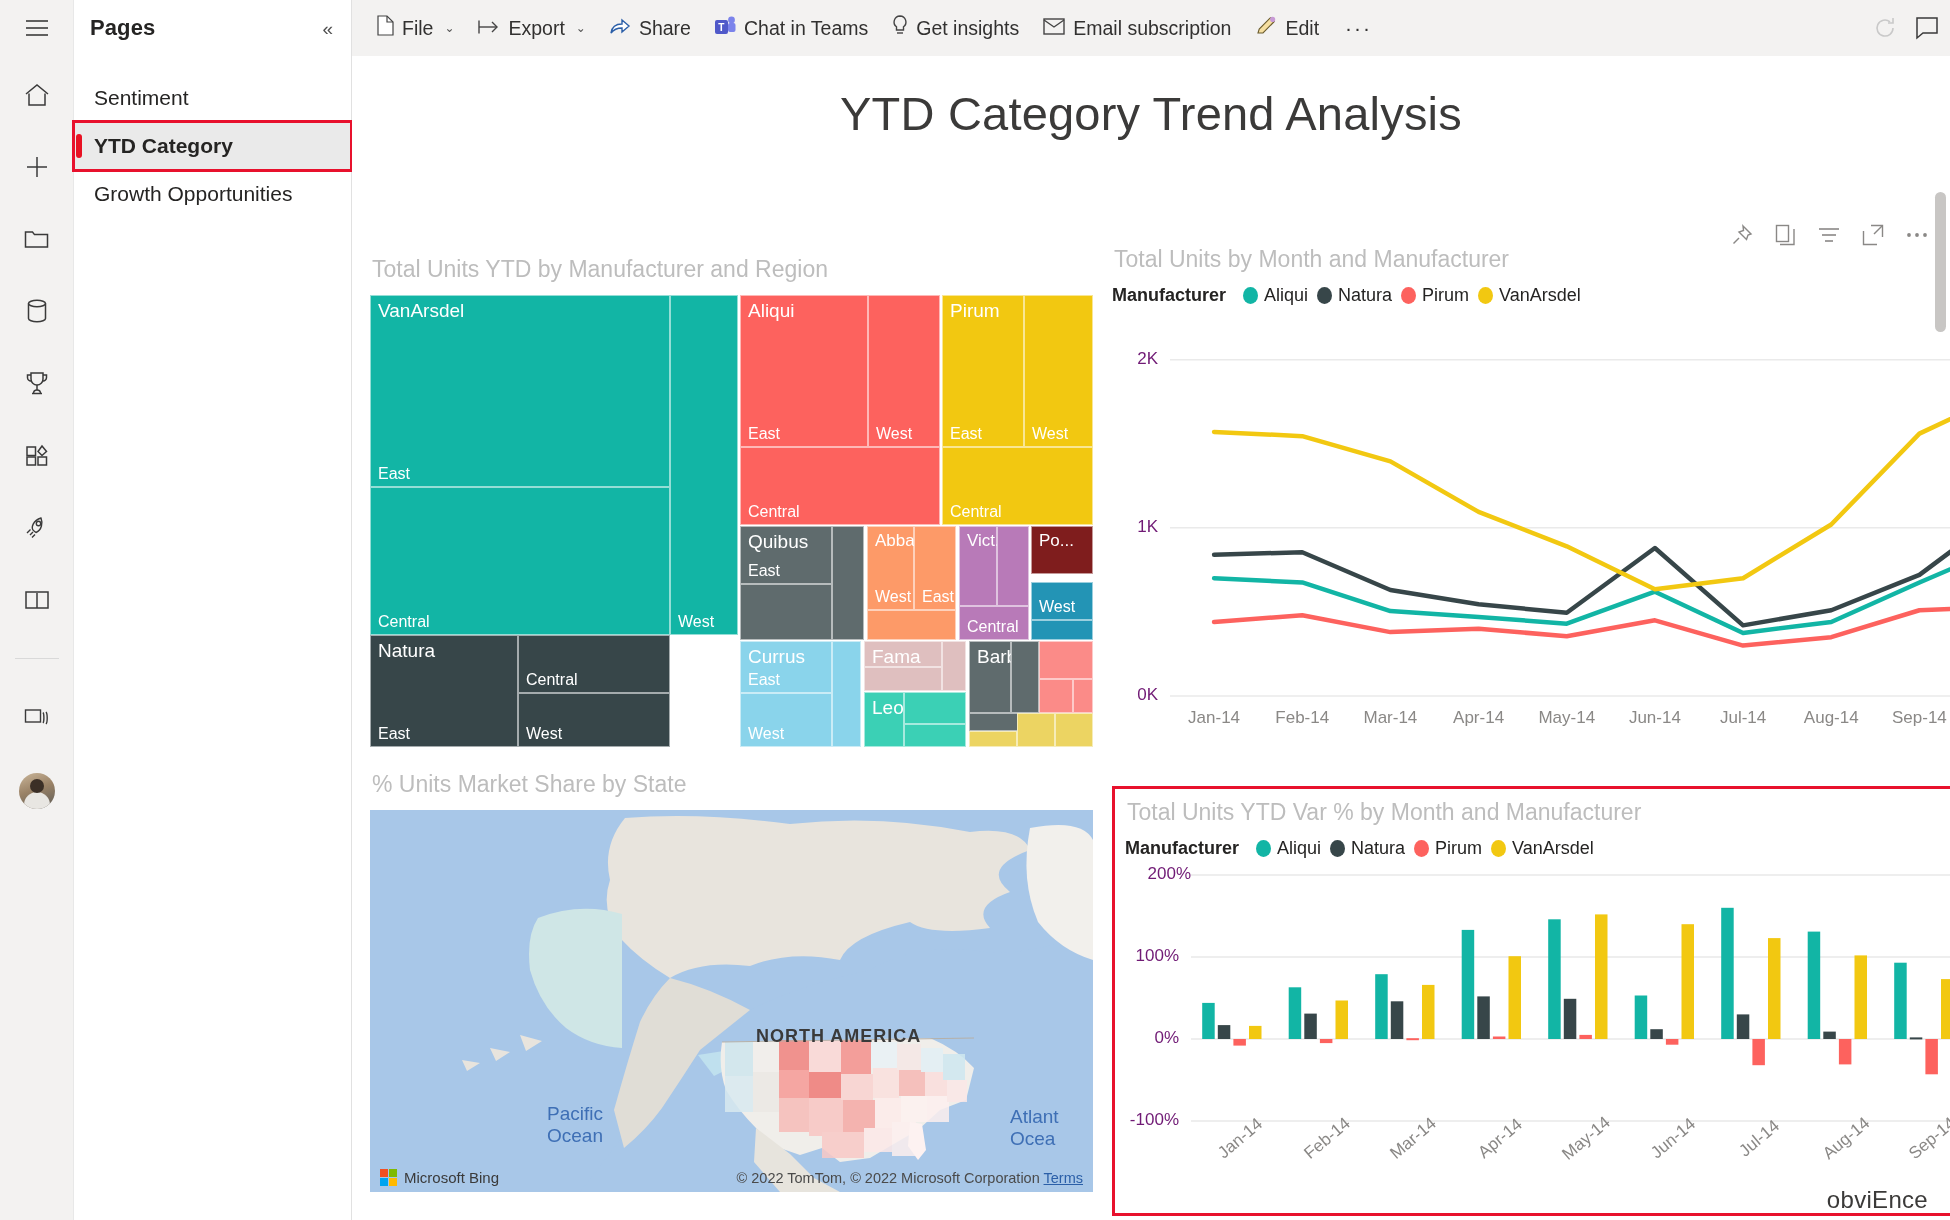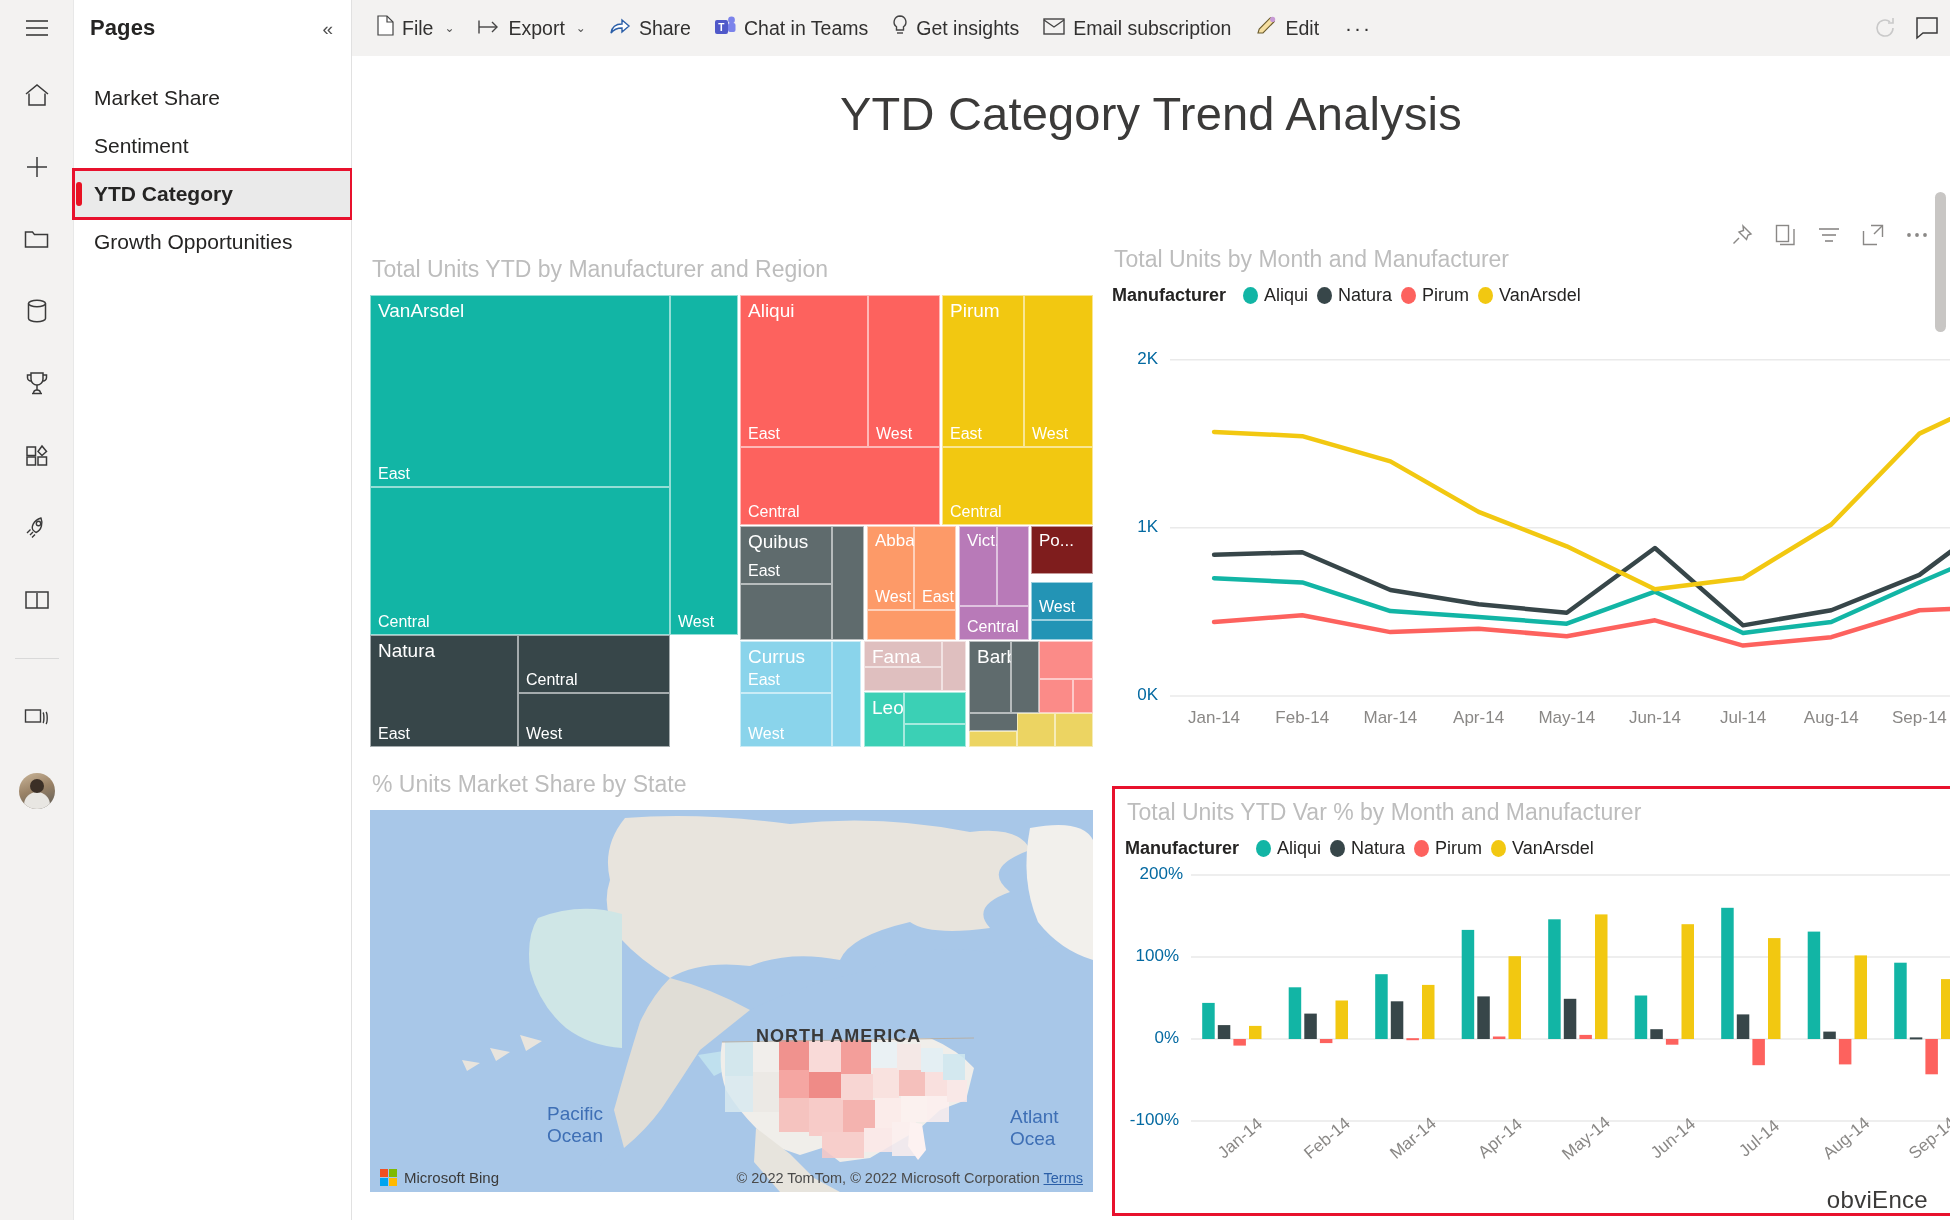--- a/index.html
+++ b/index.html
@@ -136,21 +136,21 @@
   .line-box { position: absolute; left: 760px; top: 0px; width: 1150px; height: 520px; }
   .bar-box  { position: absolute; left: 760px; top: 540px; width: 1150px; height: 430px;
               border: 3px solid #e8112d; background:#fff; padding: 10px 10px 0 10px; }
 
   .legend { display: flex; align-items: center; gap: 9px; font-size: 18px; color: #252423; margin-bottom: 6px; }
   .legend-title { font-weight: 700; margin-right: 8px; }
   .legend-item { display: flex; align-items: center; gap: 6px; cursor: pointer; }
   .dot { width: 15px; height: 17px; border-radius: 50%; display: inline-block; }
 
   .plot { position: relative; width: 100%; }
-  .axis-lbl { position: absolute; font-size: 17px; color: #0369a1; }
+  .axis-lbl { position: absolute; font-size: 17px; color: #701a75; }
   .xtick { position: absolute; font-size: 17px; color: #8a8886; text-align: center; transform: translateX(-50%); white-space: nowrap; }
   .xtick.rot { transform: translateX(-50%) rotate(-40deg); transform-origin: center top; }
 
   .brand {
     position: absolute; right: 22px; bottom: 6px;
     font-size: 24px; color: #3b3a39; letter-spacing: .3px;
   }
 
   .scrollbar-v {
     position: absolute; right: 2px; top: 74px; width: 11px; height: 140px;
@@ -336,21 +336,20 @@
       <svg width="26" height="22" viewBox="0 0 26 22" fill="none" stroke="#3a3a3a" stroke-width="1.4">
         <rect x="1.5" y="3" width="15" height="12"></rect>
           <path d="M19 5.5c1.2 1.2 1.2 9.3 0 10.5"></path>
           <path d="M22 5c1.6 1.6 1.6 10.4 0 12"></path>
       </svg>
     </span>
     <div class="avatar"></div>
   </div>
 
   <div class="pages-panel">
-    <div class="page-item">Market Share</div>
     <div class="page-item">Sentiment</div>
     <div class="page-item selected highlighted">YTD Category</div>
     <div class="page-item">Growth Opportunities</div>
   </div>
 
   <div class="canvas">
 
     <div class="report-title">YTD Category Trend Analysis</div>
 
     <div class="visual-icons">
@@ -695,21 +694,21 @@
               <rect x="973.4" y="174.0" width="12.5" height="51.7" fill="#fd625e"></rect>
               <rect x="989.0" y="117.4" width="12.5" height="56.6" fill="#f2c811"></rect>
               <rect x="1028.7" y="94.5" width="12.5" height="79.5" fill="#12b5a5"></rect>
               <rect x="1044.3" y="143.7" width="12.5" height="30.3" fill="#374649"></rect>
               <rect x="1059.9" y="174.0" width="12.5" height="70.5" fill="#fd625e"></rect>
               <rect x="1075.5" y="128.9" width="12.5" height="45.1" fill="#f2c811"></rect>
             </svg>
             <div class="axis-lbl" style="left: 0px; top: 245px; width: 54px; text-align: right;">-100%</div>
             <div class="axis-lbl" style="left: 0px; top: 163px; width: 54px; text-align: right;">0%</div>
             <div class="axis-lbl" style="left: 0px; top: 81px; width: 54px; text-align: right;">100%</div>
-            <div class="axis-lbl" style="left: 4px; top: -1px; width: 54px; text-align: right;">200%</div>
+            <div class="axis-lbl" style="left: 12px; top: -1px; width: 54px; text-align: right;">200%</div>
             <div class="xtick rot" style="left: 109.25px; top: 266px;">Jan-14</div>
             <div class="xtick rot" style="left: 195.75px; top: 266px;">Feb-14</div>
             <div class="xtick rot" style="left: 282.25px; top: 266px;">Mar-14</div>
             <div class="xtick rot" style="left: 368.75px; top: 266px;">Apr-14</div>
             <div class="xtick rot" style="left: 455.25px; top: 266px;">May-14</div>
             <div class="xtick rot" style="left: 541.75px; top: 266px;">Jun-14</div>
             <div class="xtick rot" style="left: 628.25px; top: 266px;">Jul-14</div>
             <div class="xtick rot" style="left: 714.75px; top: 266px;">Aug-14</div>
             <div class="xtick rot" style="left: 801.25px; top: 266px;">Sep-14</div>
           </div>

